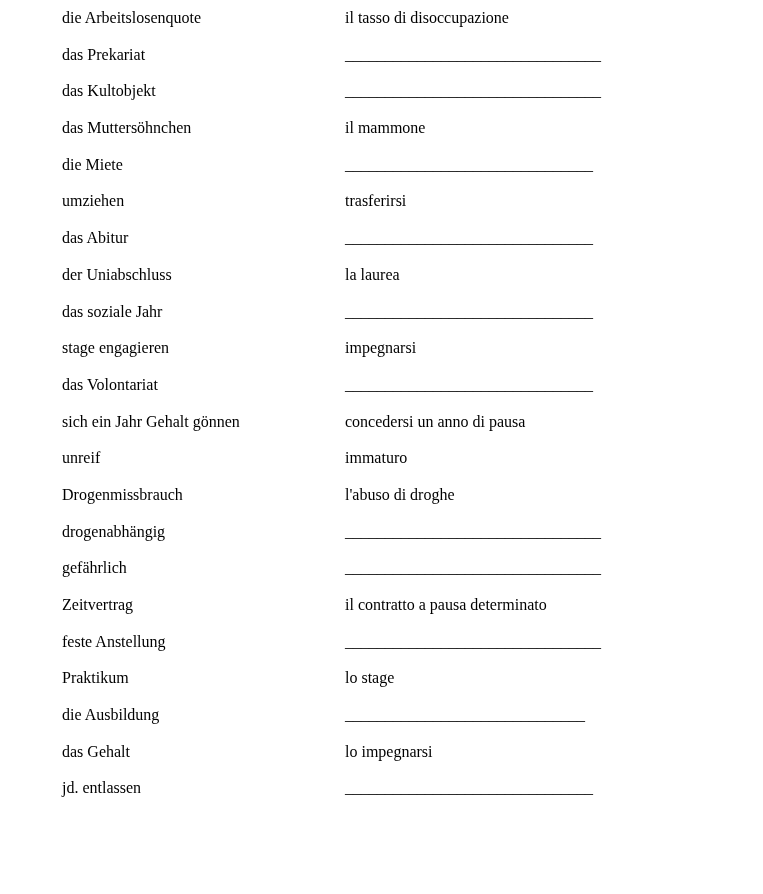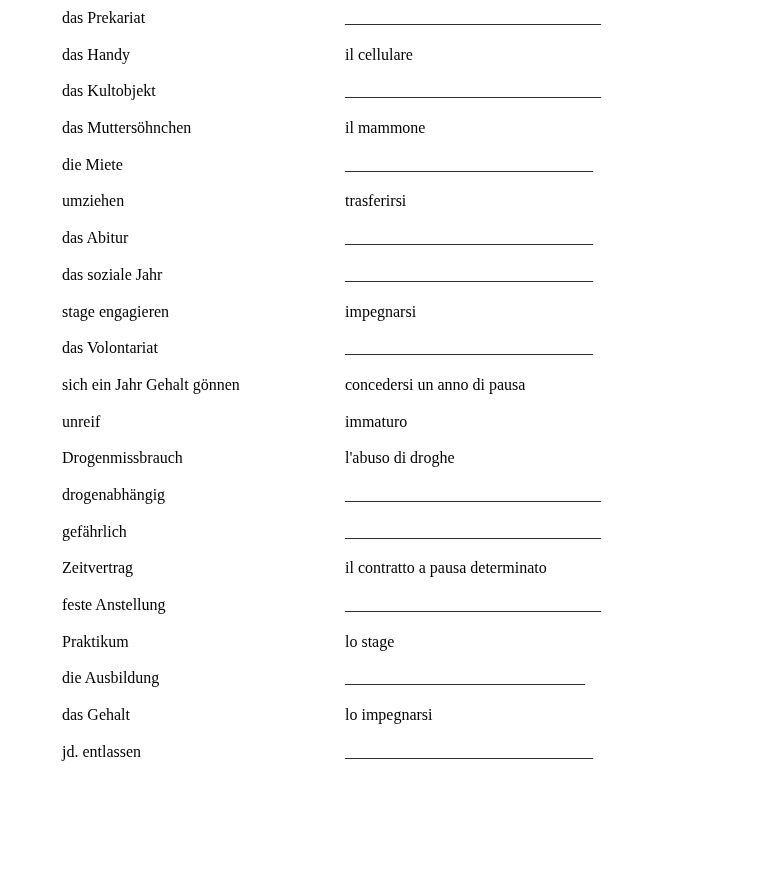--- a/index.html
+++ b/index.html
@@ -25,27 +25,28 @@
   .de {
     margin-left: 62px;
     width: 283px;
   }
   .it { letter-spacing: 0; }
 </style>
 </head>
 <body>
 
 <div class="worksheet">
+  <div class="row"><span class="cell de">die Arbeitslosenquote</span><span class="cell it">il tasso di disoccupazione</span></div>
   <div class="row"><span class="cell de">das Prekariat</span><span class="cell it">________________________________</span></div>
-  <div class="row"><span class="cell de">das Handy</span><span class="cell it">il cellulare</span></div>
   <div class="row"><span class="cell de">das Kultobjekt</span><span class="cell it">________________________________</span></div>
   <div class="row"><span class="cell de">das Muttersöhnchen</span><span class="cell it">il mammone</span></div>
   <div class="row"><span class="cell de">die Miete</span><span class="cell it">_______________________________</span></div>
   <div class="row"><span class="cell de">umziehen</span><span class="cell it">trasferirsi</span></div>
   <div class="row"><span class="cell de">das Abitur</span><span class="cell it">_______________________________</span></div>
+  <div class="row"><span class="cell de">der Uniabschluss</span><span class="cell it">la laurea</span></div>
   <div class="row"><span class="cell de">das soziale Jahr</span><span class="cell it">_______________________________</span></div>
   <div class="row"><span class="cell de">stage engagieren</span><span class="cell it">impegnarsi</span></div>
   <div class="row"><span class="cell de">das Volontariat</span><span class="cell it">_______________________________</span></div>
   <div class="row"><span class="cell de">sich ein Jahr Gehalt gönnen</span><span class="cell it">concedersi un anno di pausa</span></div>
   <div class="row"><span class="cell de">unreif</span><span class="cell it">immaturo</span></div>
   <div class="row"><span class="cell de">Drogenmissbrauch</span><span class="cell it">l'abuso di droghe</span></div>
   <div class="row"><span class="cell de">drogenabhängig</span><span class="cell it">________________________________</span></div>
   <div class="row"><span class="cell de">gefährlich</span><span class="cell it">________________________________</span></div>
   <div class="row"><span class="cell de">Zeitvertrag</span><span class="cell it">il contratto a pausa determinato</span></div>
   <div class="row"><span class="cell de">feste Anstellung</span><span class="cell it">________________________________</span></div>

